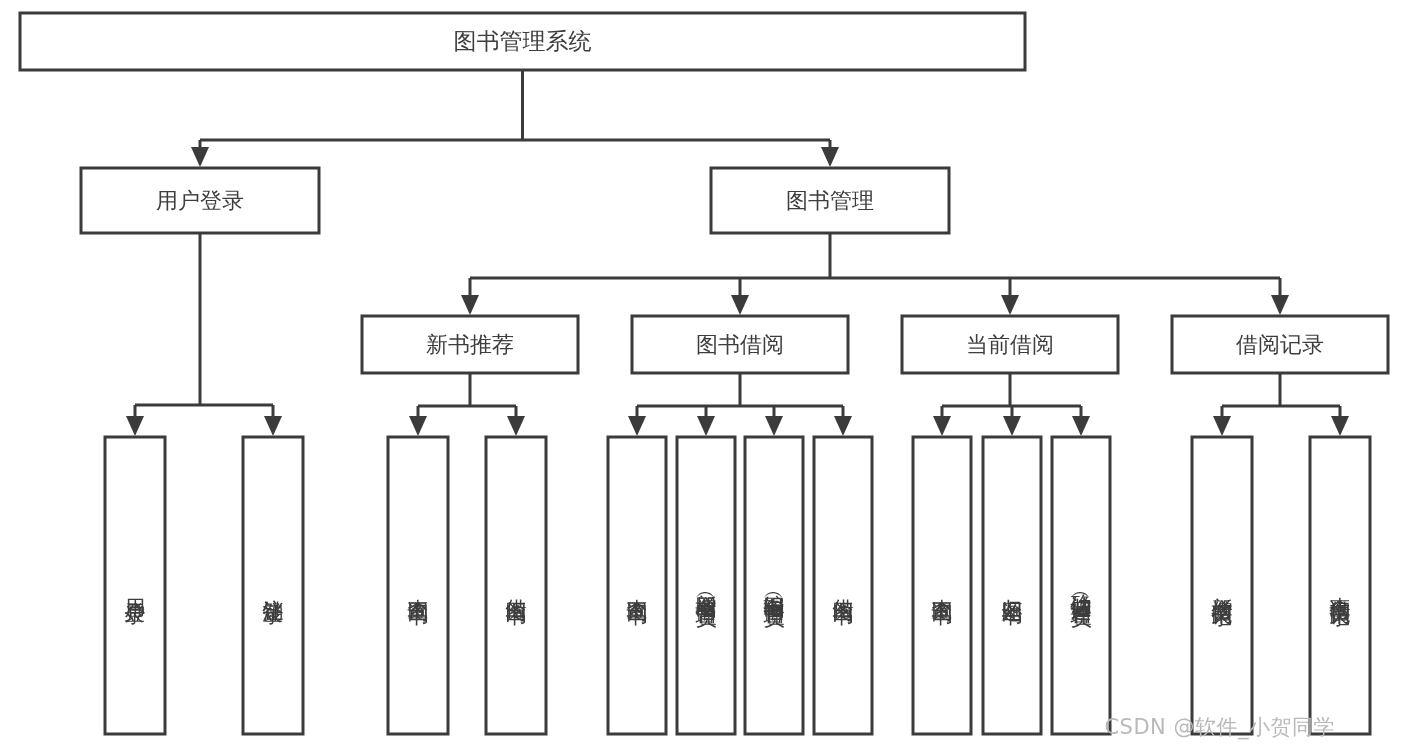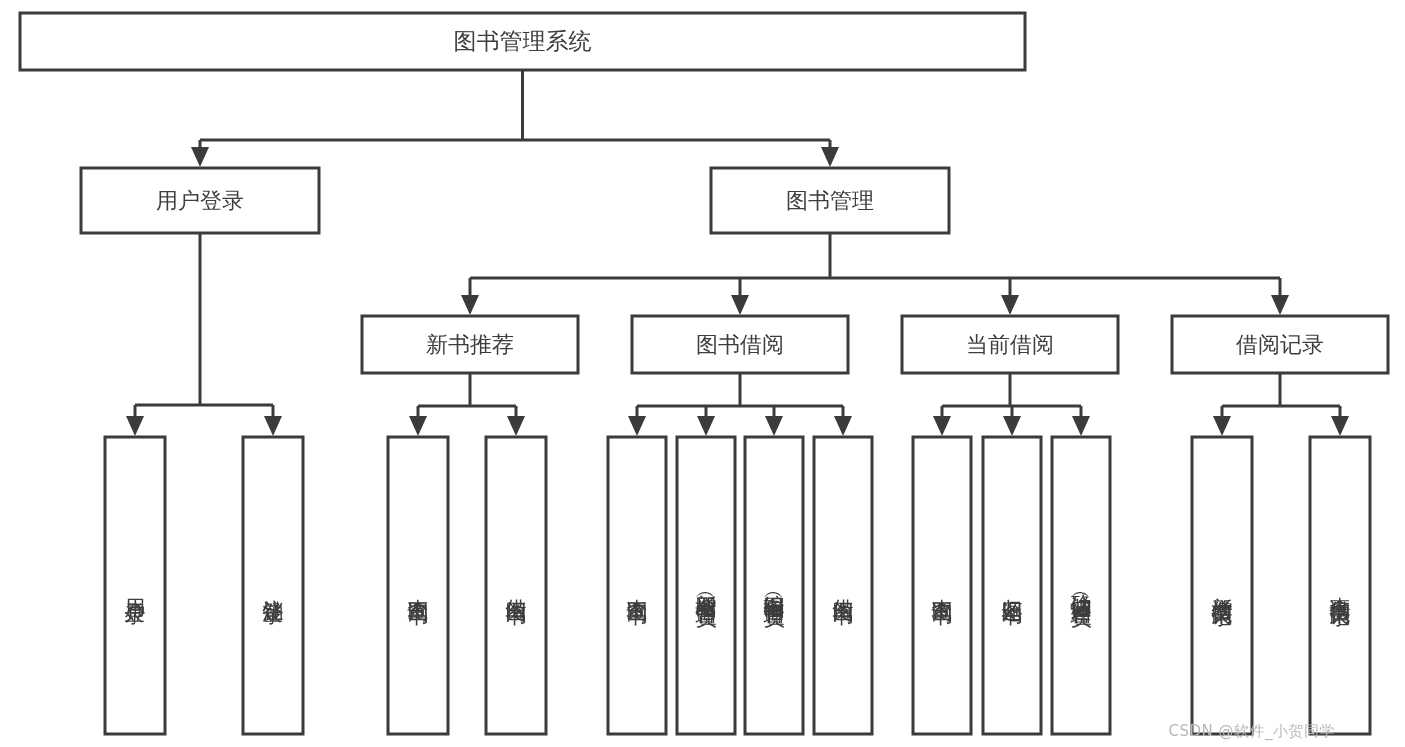--- a/index.html
+++ b/index.html
@@ -62,21 +62,21 @@
     color: #3d3d3d;
     white-space: nowrap;
     text-align: center;
     pointer-events: none;
   }
   .watermark {
     position: absolute;
     right: 10px;
     bottom: 6px;
     font-family: "DejaVu Sans", "Liberation Sans", sans-serif;
-    font-size: 15px;
+    font-size: 21px;
     color: #b9b9b9;
     letter-spacing: 0.5px;
     white-space: nowrap;
   }
 </style>
 </head>
 <body>
 
 <div id="diagram-root">
   <svg class="flow" viewBox="0 0 1405 747">

